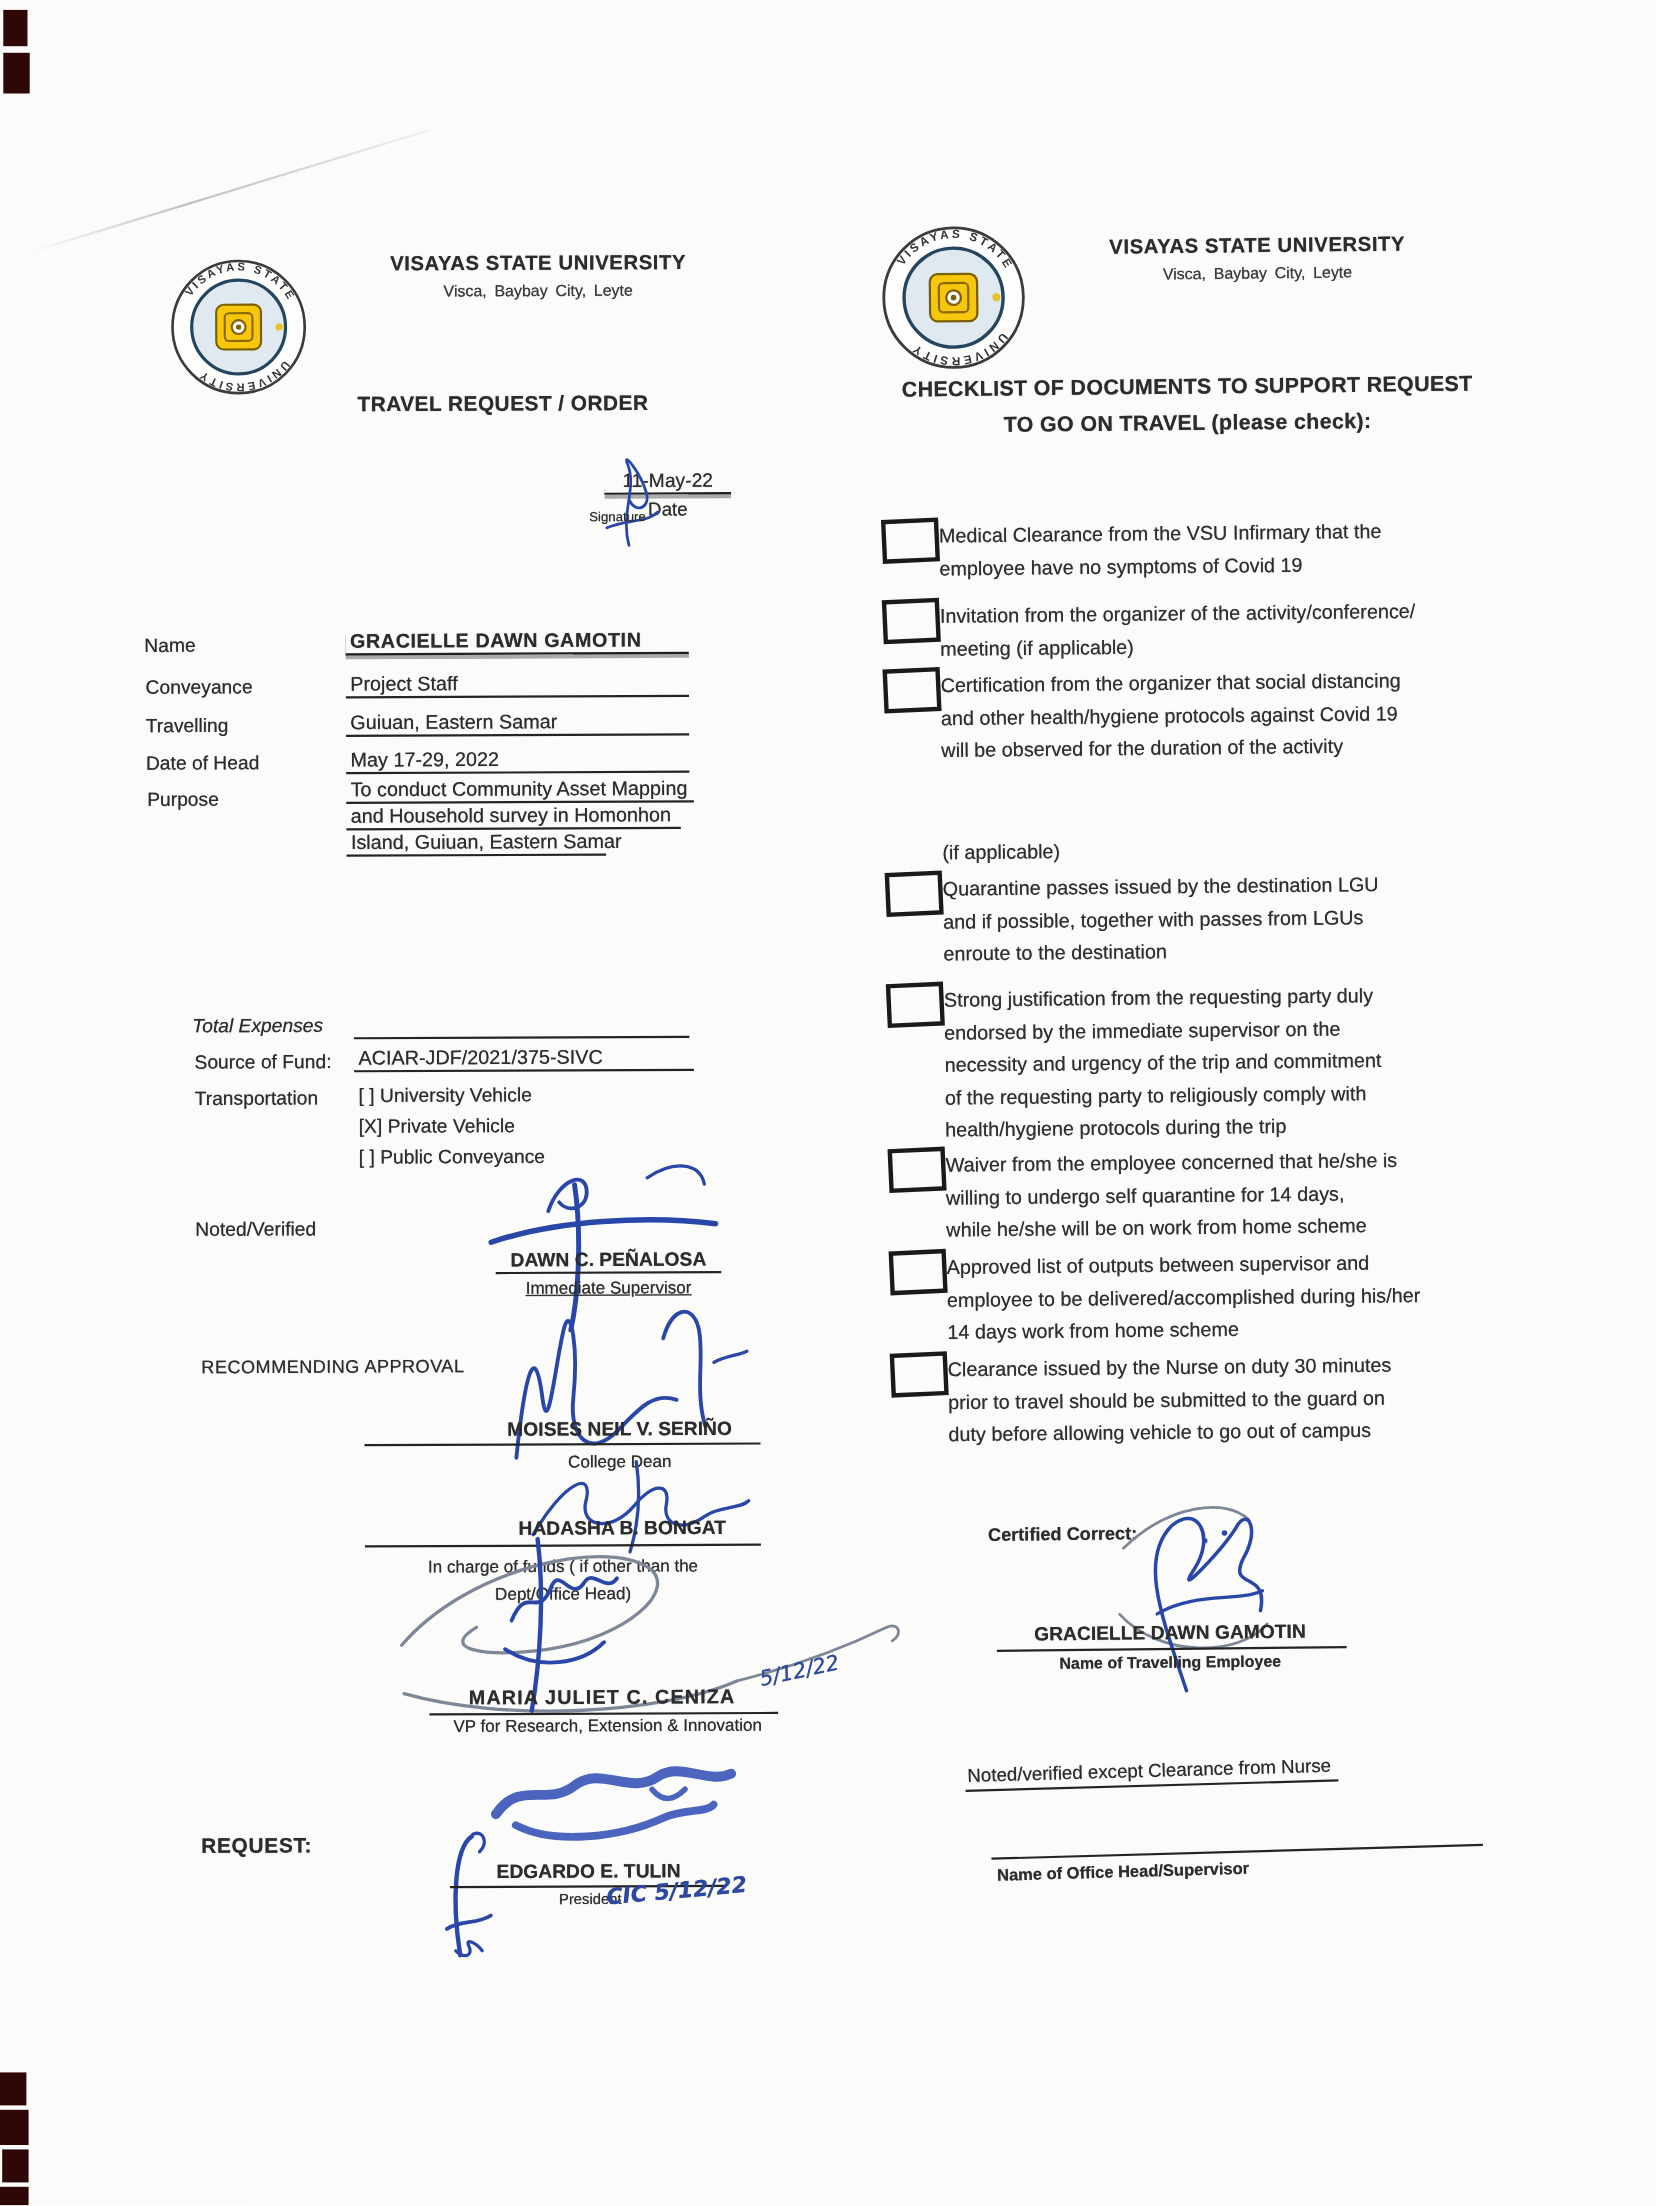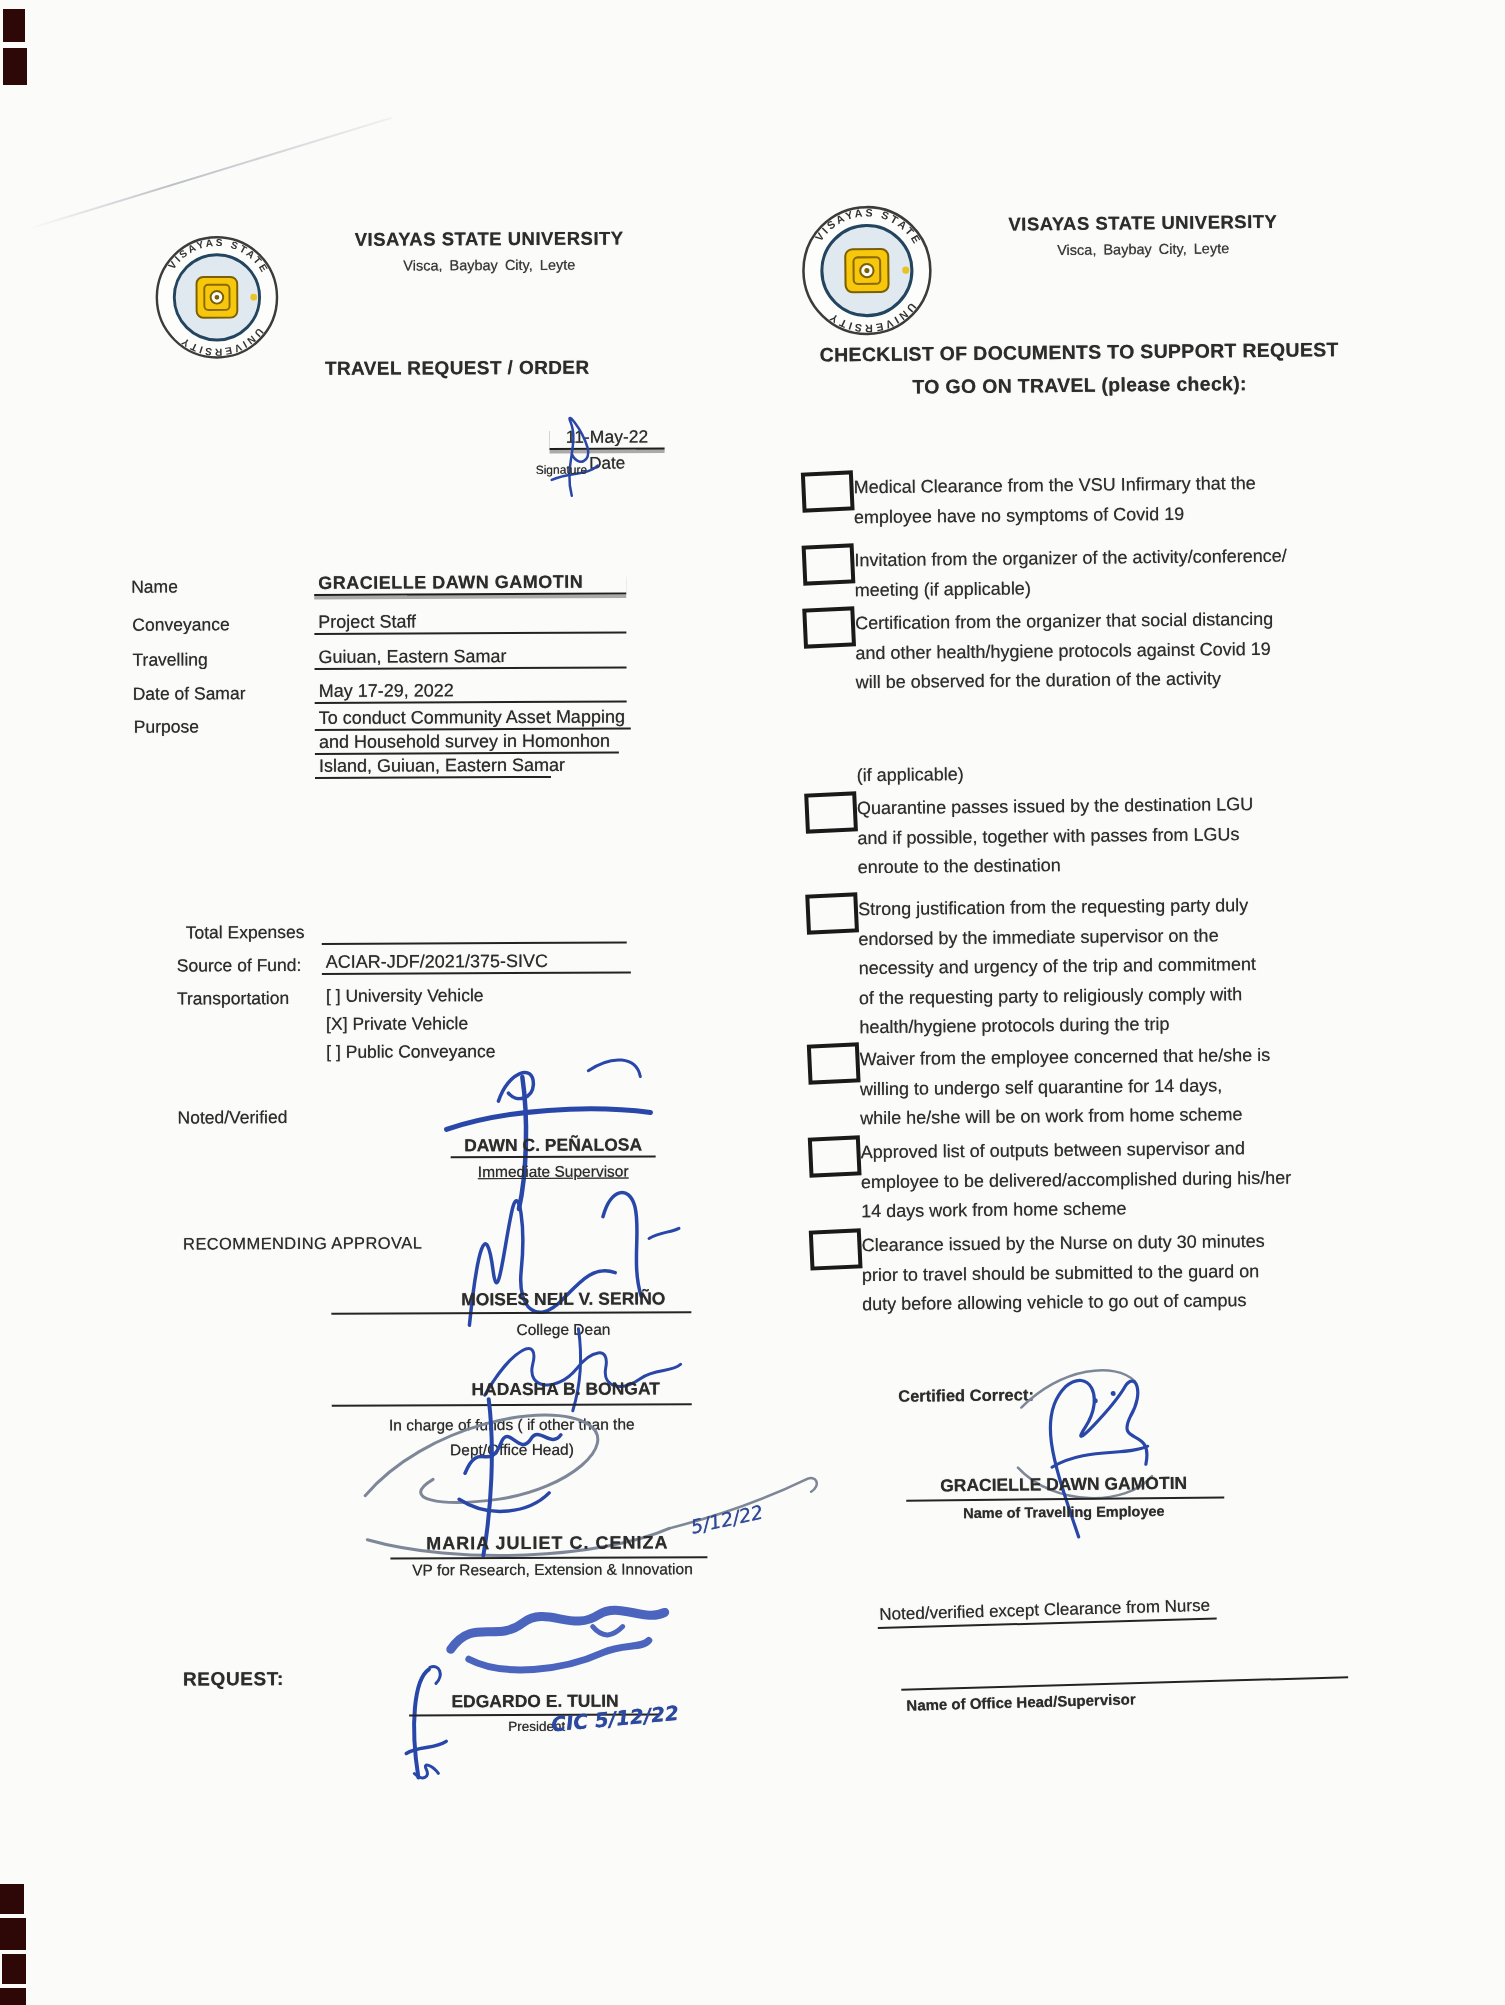--- a/index.html
+++ b/index.html
@@ -72,29 +72,29 @@
 
     <div class="tx lbl" style="left:133px;top:574px;">Name</div>
     <div class="tx b ul2" style="left:316px;top:571px;width:308px;font-size:18px;letter-spacing:.5px;padding-left:4px;">GRACIELLE DAWN GAMOTIN</div>
 
     <div class="tx lbl" style="left:134px;top:612px;">Conveyance</div>
     <div class="tx val ul" style="left:316px;top:610px;width:308px;padding-left:4px;">Project Staff</div>
 
     <div class="tx lbl" style="left:134px;top:647px;">Travelling</div>
     <div class="tx val ul" style="left:316px;top:645px;width:308px;padding-left:4px;">Guiuan, Eastern Samar</div>
 
-    <div class="tx lbl" style="left:134px;top:681px;">Date of Samar</div>
+    <div class="tx lbl" style="left:134px;top:681px;">Date of Head</div>
     <div class="tx val ul" style="left:316px;top:679px;width:308px;padding-left:4px;">May 17-29, 2022</div>
 
     <div class="tx lbl" style="left:135px;top:714px;">Purpose</div>
     <div class="tx val ul" style="left:316px;top:706px;width:312px;padding-left:4px;">To conduct Community Asset Mapping</div>
     <div class="tx val ul" style="left:316px;top:730px;width:300px;padding-left:4px;">and Household survey in Homonhon</div>
     <div class="tx val ul" style="left:316px;top:754px;width:232px;padding-left:4px;">Island, Guiuan, Eastern Samar</div>
 
-    <div class="tx lbl" style="left:186px;top:920px;">Total Expenses</div>
+    <div class="tx lbl" style="left:175px;top:920px;font-style:italic;">Total Expenses</div>
     <div class="hline" style="left:322px;top:941px;width:305px;"></div>
 
     <div class="tx lbl" style="left:177px;top:953px;">Source of Fund:</div>
     <div class="tx val ul" style="left:322px;top:950px;width:305px;padding-left:4px;">ACIAR-JDF/2021/375-SIVC</div>
 
     <div class="tx lbl" style="left:177px;top:986px;">Transportation</div>
 
     <div class="tx lbl" style="left:326px;top:984px;">
       <span>[  ]</span>
       <span>University Vehicle</span>

